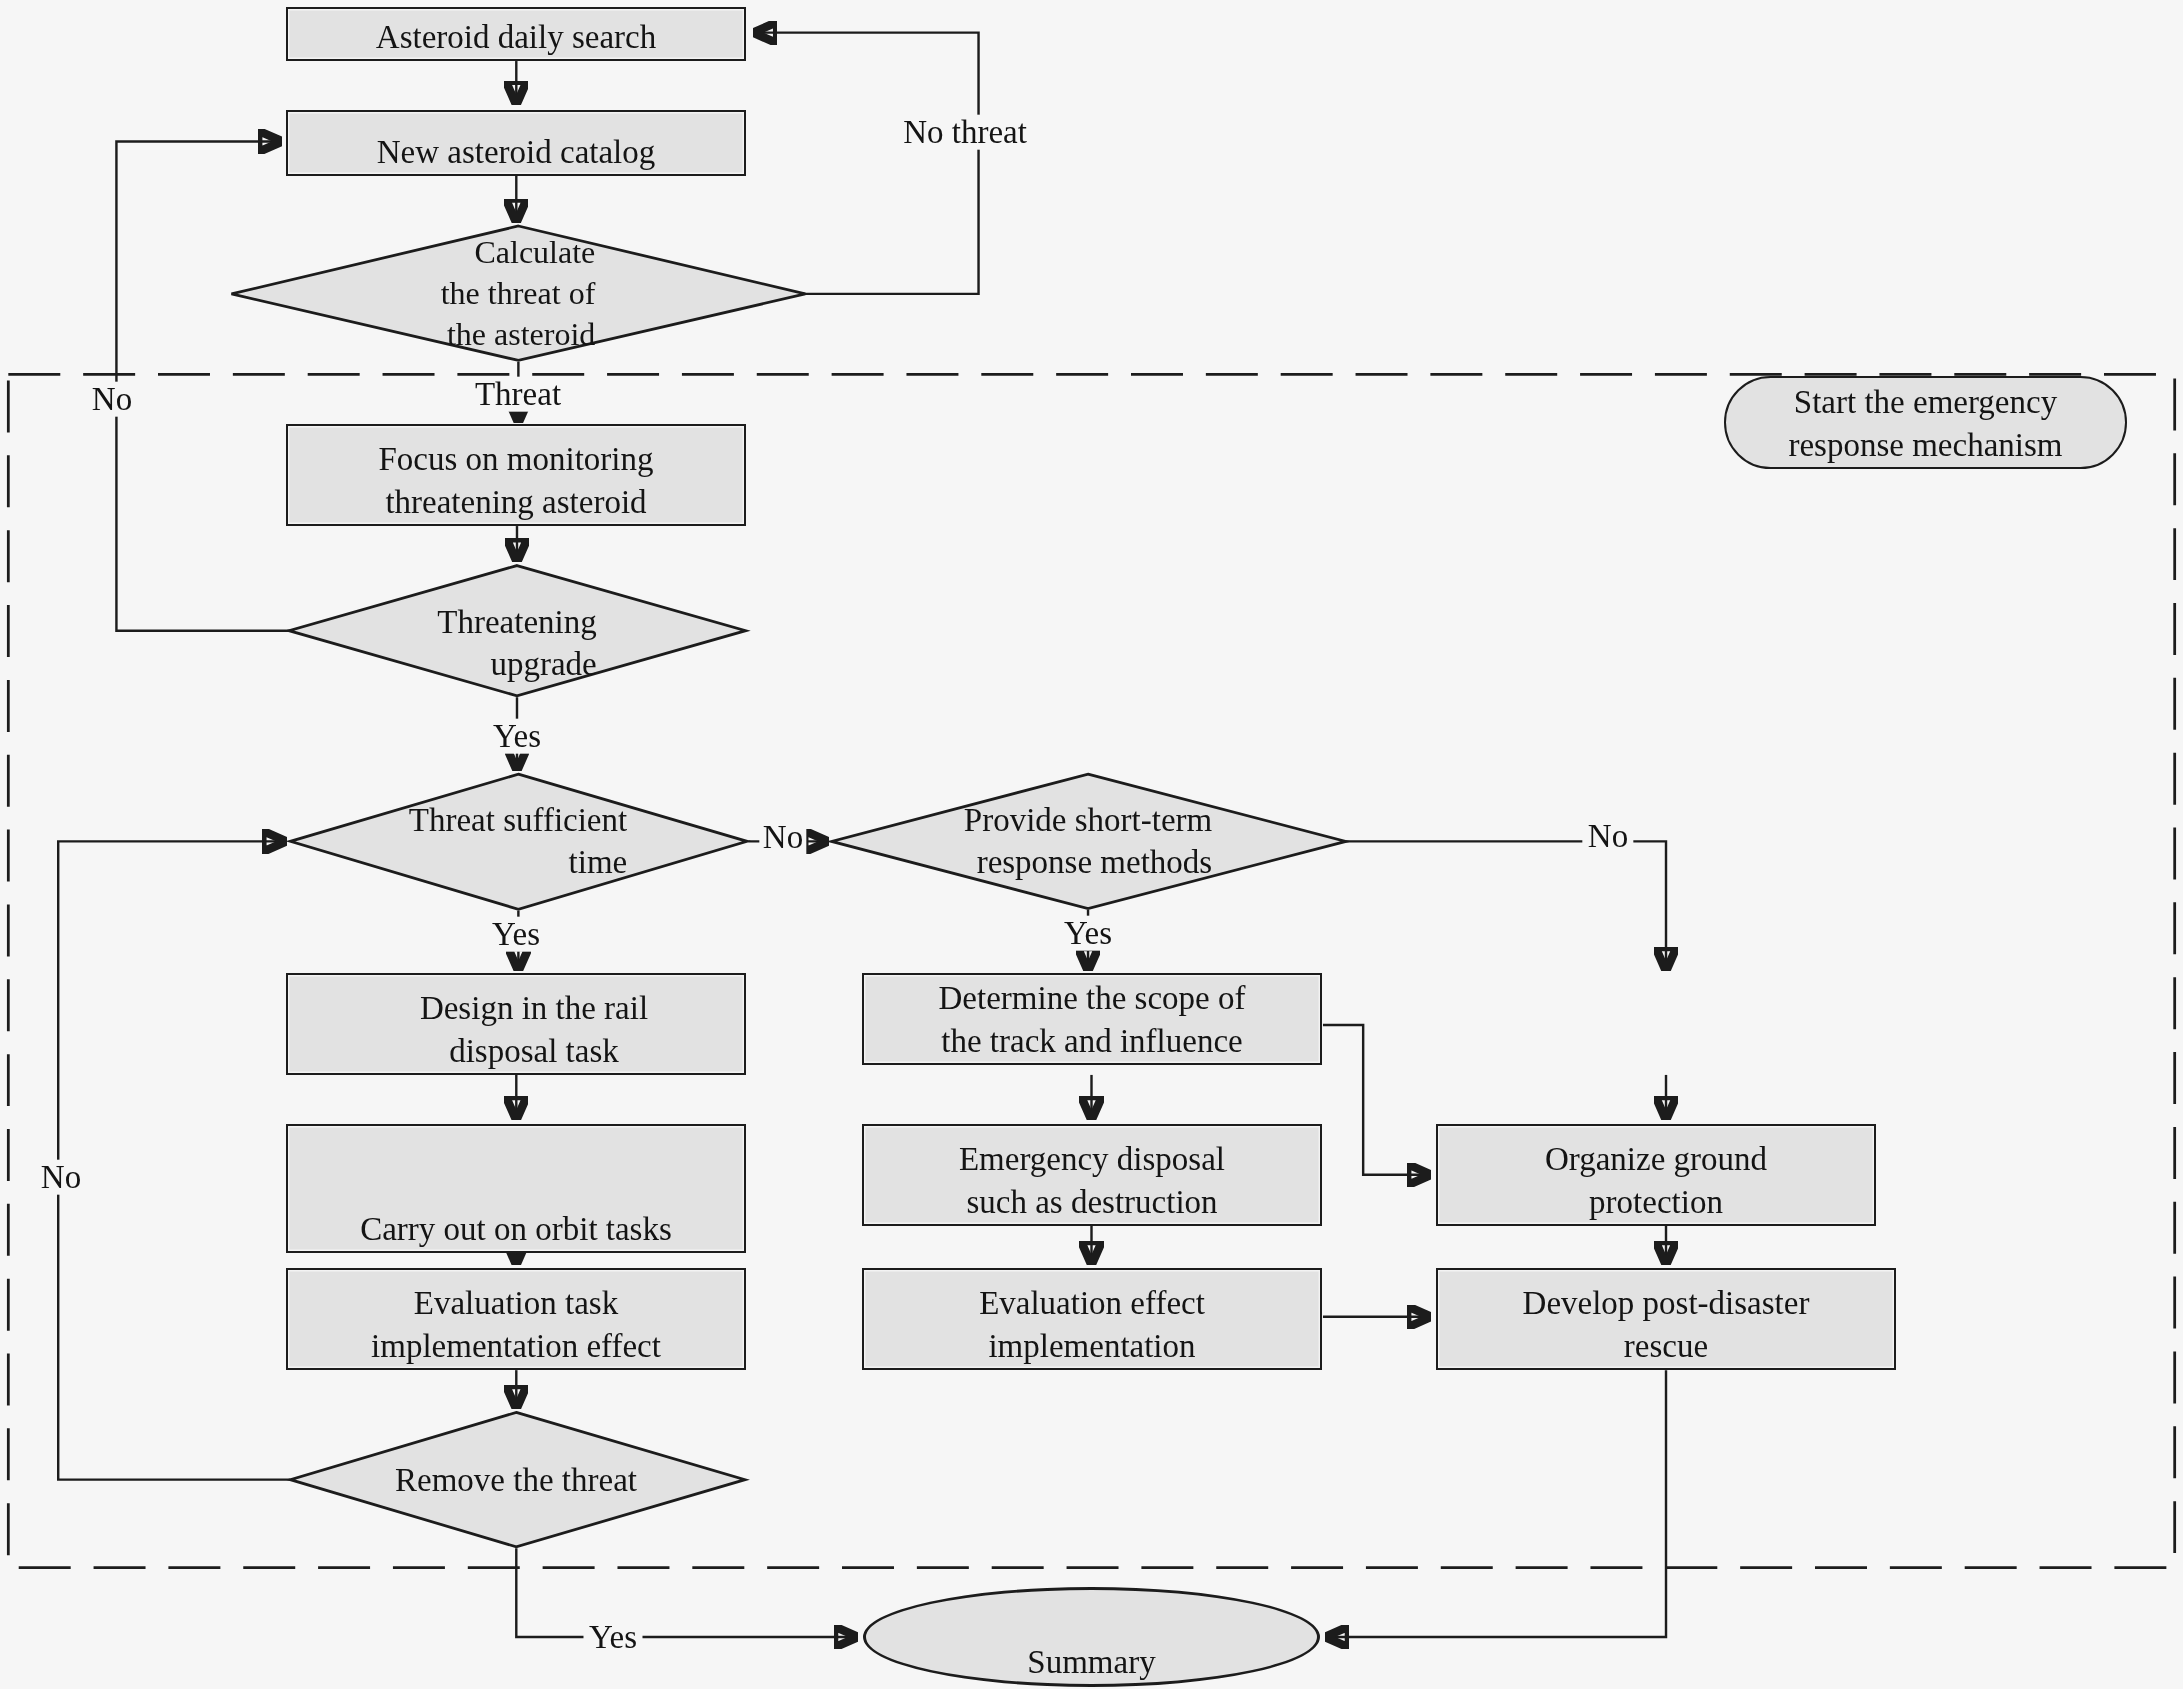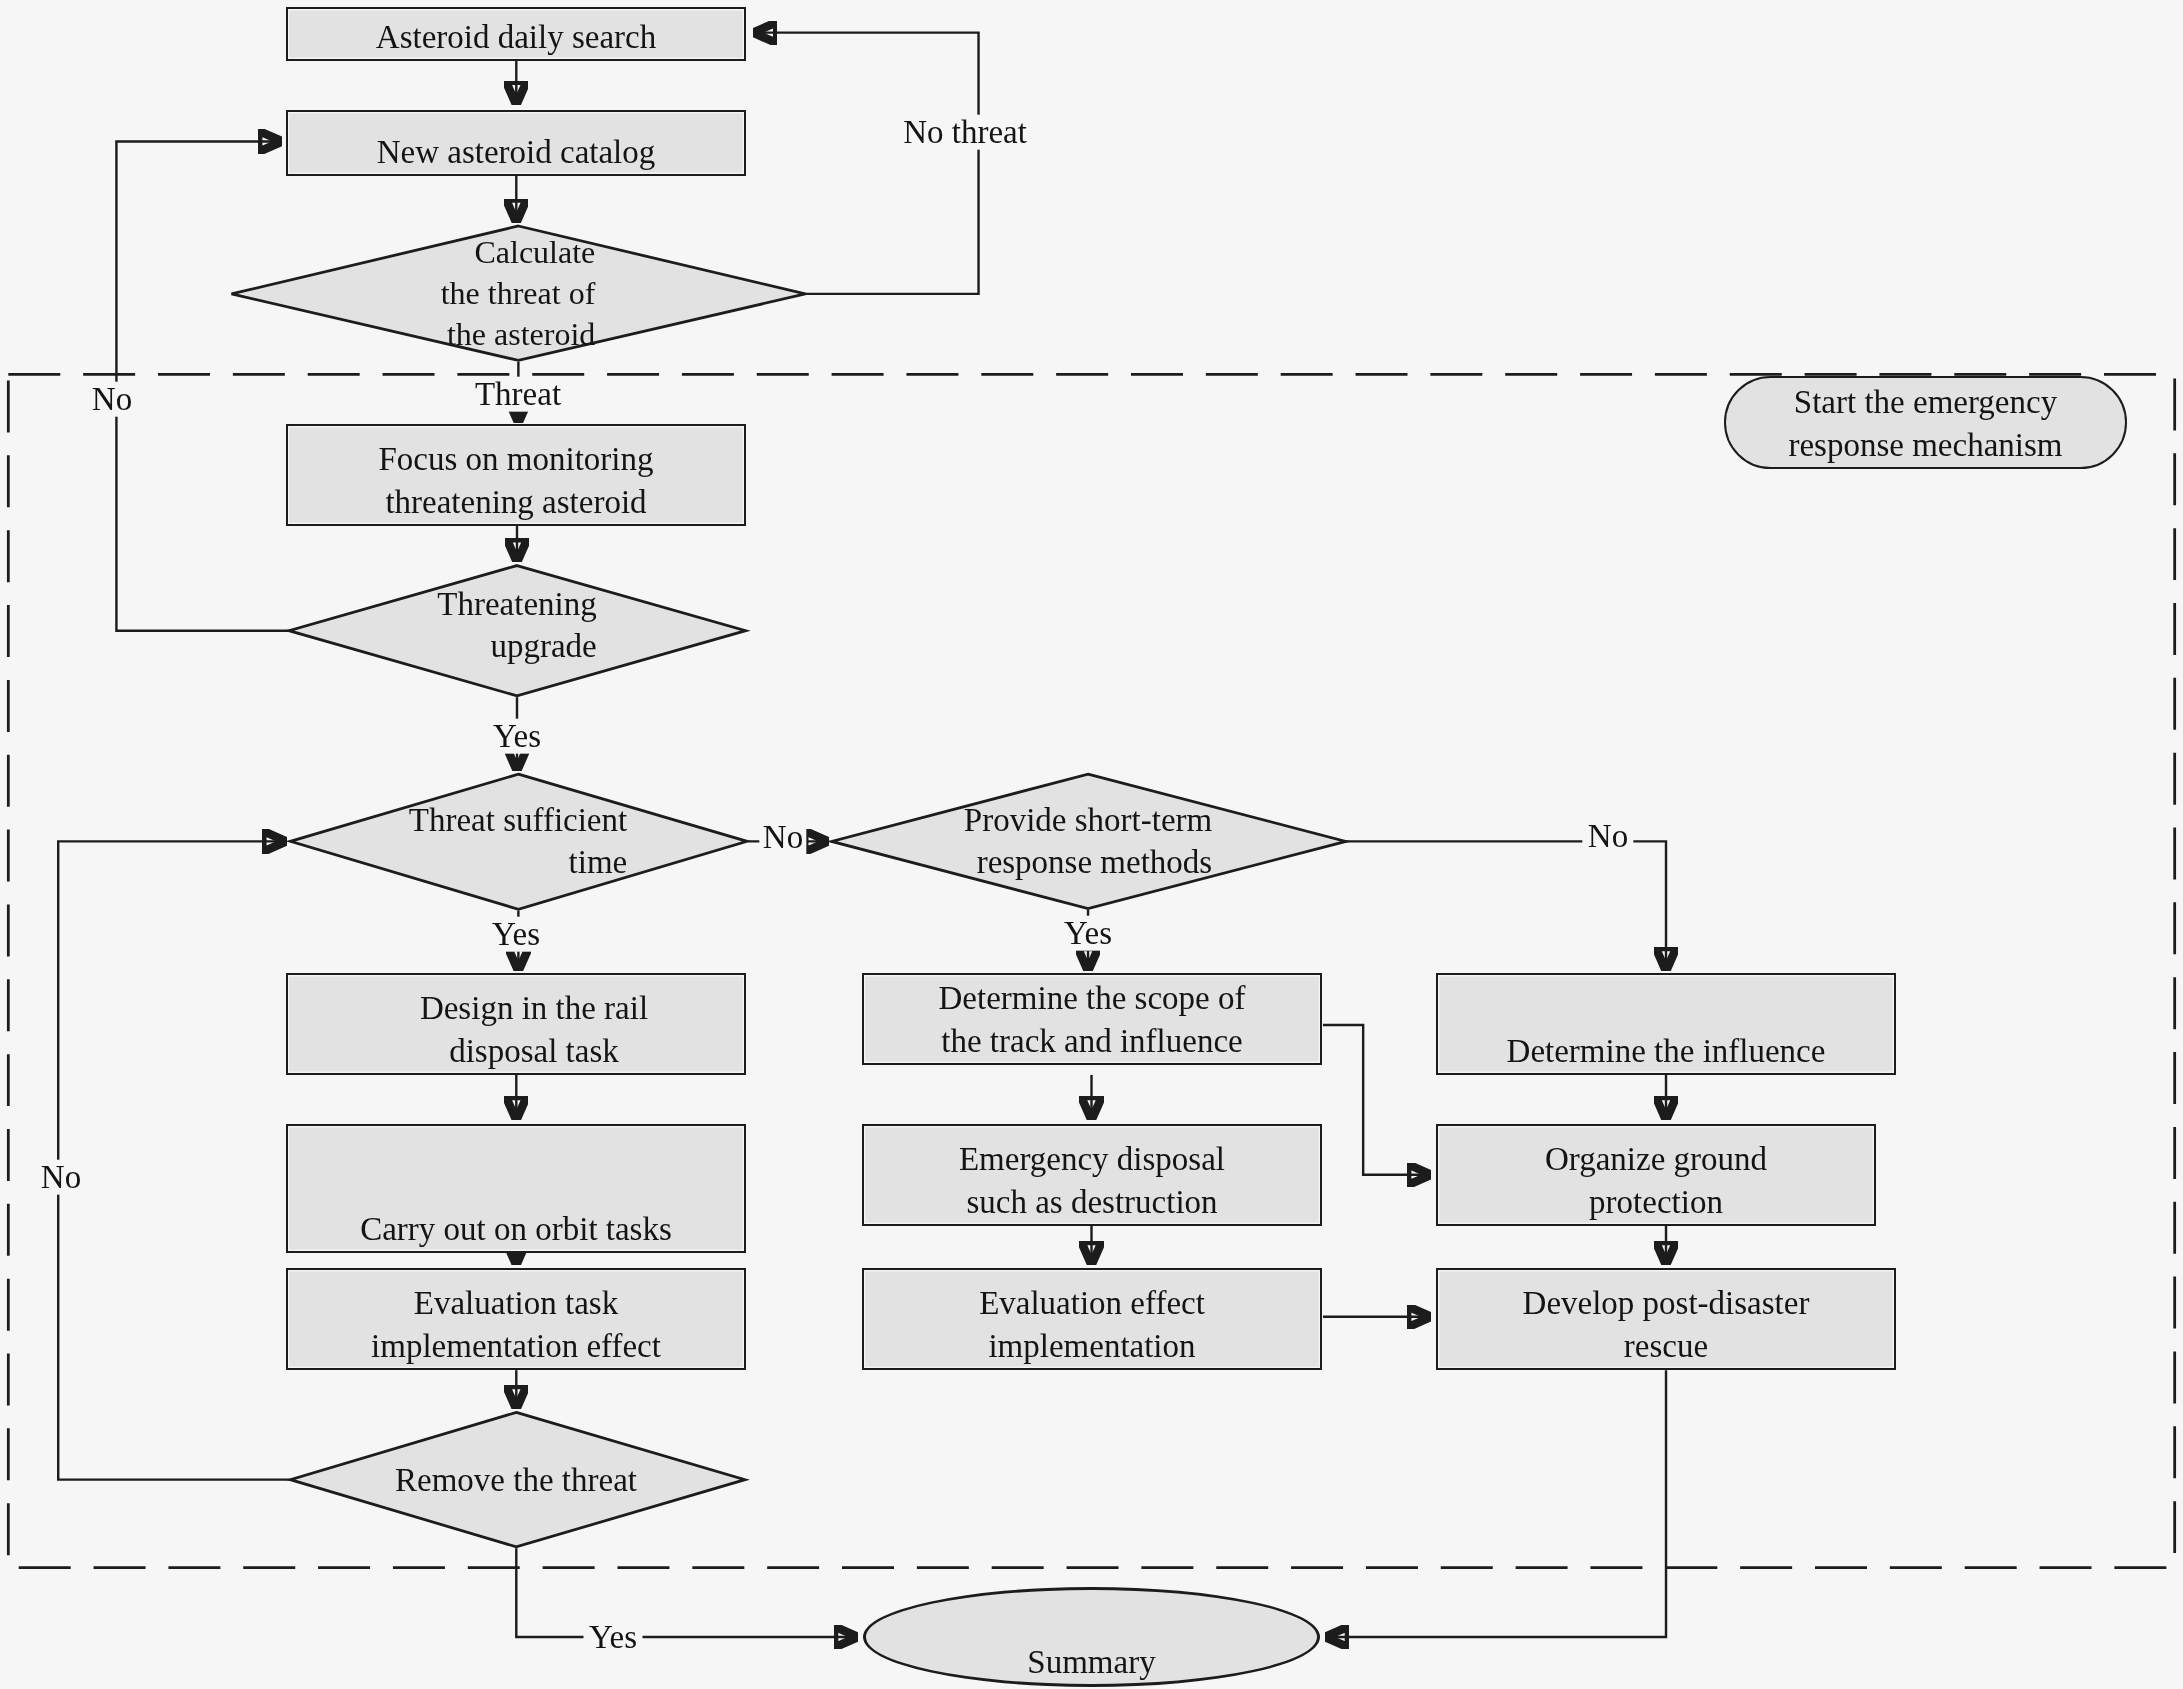--- a/index.html
+++ b/index.html
@@ -118,40 +118,37 @@
   </div>
   <div class="node" style="left:862px;top:1124px;width:460px;height:102px;">
     <span>Emergency disposal
 such as destruction</span>
   </div>
   <div class="node" style="left:862px;top:1268px;width:460px;height:102px;">
     <span>Evaluation effect
 implementation</span>
   </div>
 
-  <div class="node" style="left:1436px;top:973px;width:460px;height:102px;">
-    <span>Determine the influence</span>
-  </div>
   <div class="node" style="left:1436px;top:1124px;width:440px;height:102px;">
     <span>Organize ground
 protection</span>
   </div>
   <div class="node" style="left:1436px;top:1268px;width:460px;height:102px;">
     <span>Develop post-disaster
 rescue</span>
   </div>
 
   <div class="node ellipse" style="left:863px;top:1587px;width:457px;height:100px;border-width:3.5px;">
     <span>Summary</span>
   </div>
 
   <div class="dlabel small" style="left:518px;top:293px;">Calculate
 the threat of
 the asteroid</div>
-  <div class="dlabel" style="left:517px;top:625px;">Threatening
+  <div class="dlabel" style="left:517px;top:643px;">Threatening
 upgrade</div>
   <div class="dlabel" style="left:518px;top:841px;">Threat sufficient
 time</div>
   <div class="dlabel" style="left:1088px;top:841px;">Provide short-term
 response methods</div>
   <div class="dlabel" style="left:516px;top:1480px;">Remove the threat</div>
 
   <div class="elabel" style="left:965px;top:132px;">No threat</div>
   <div class="elabel" style="left:518px;top:394px;">Threat</div>
   <div class="elabel" style="left:112px;top:399px;">No</div>

